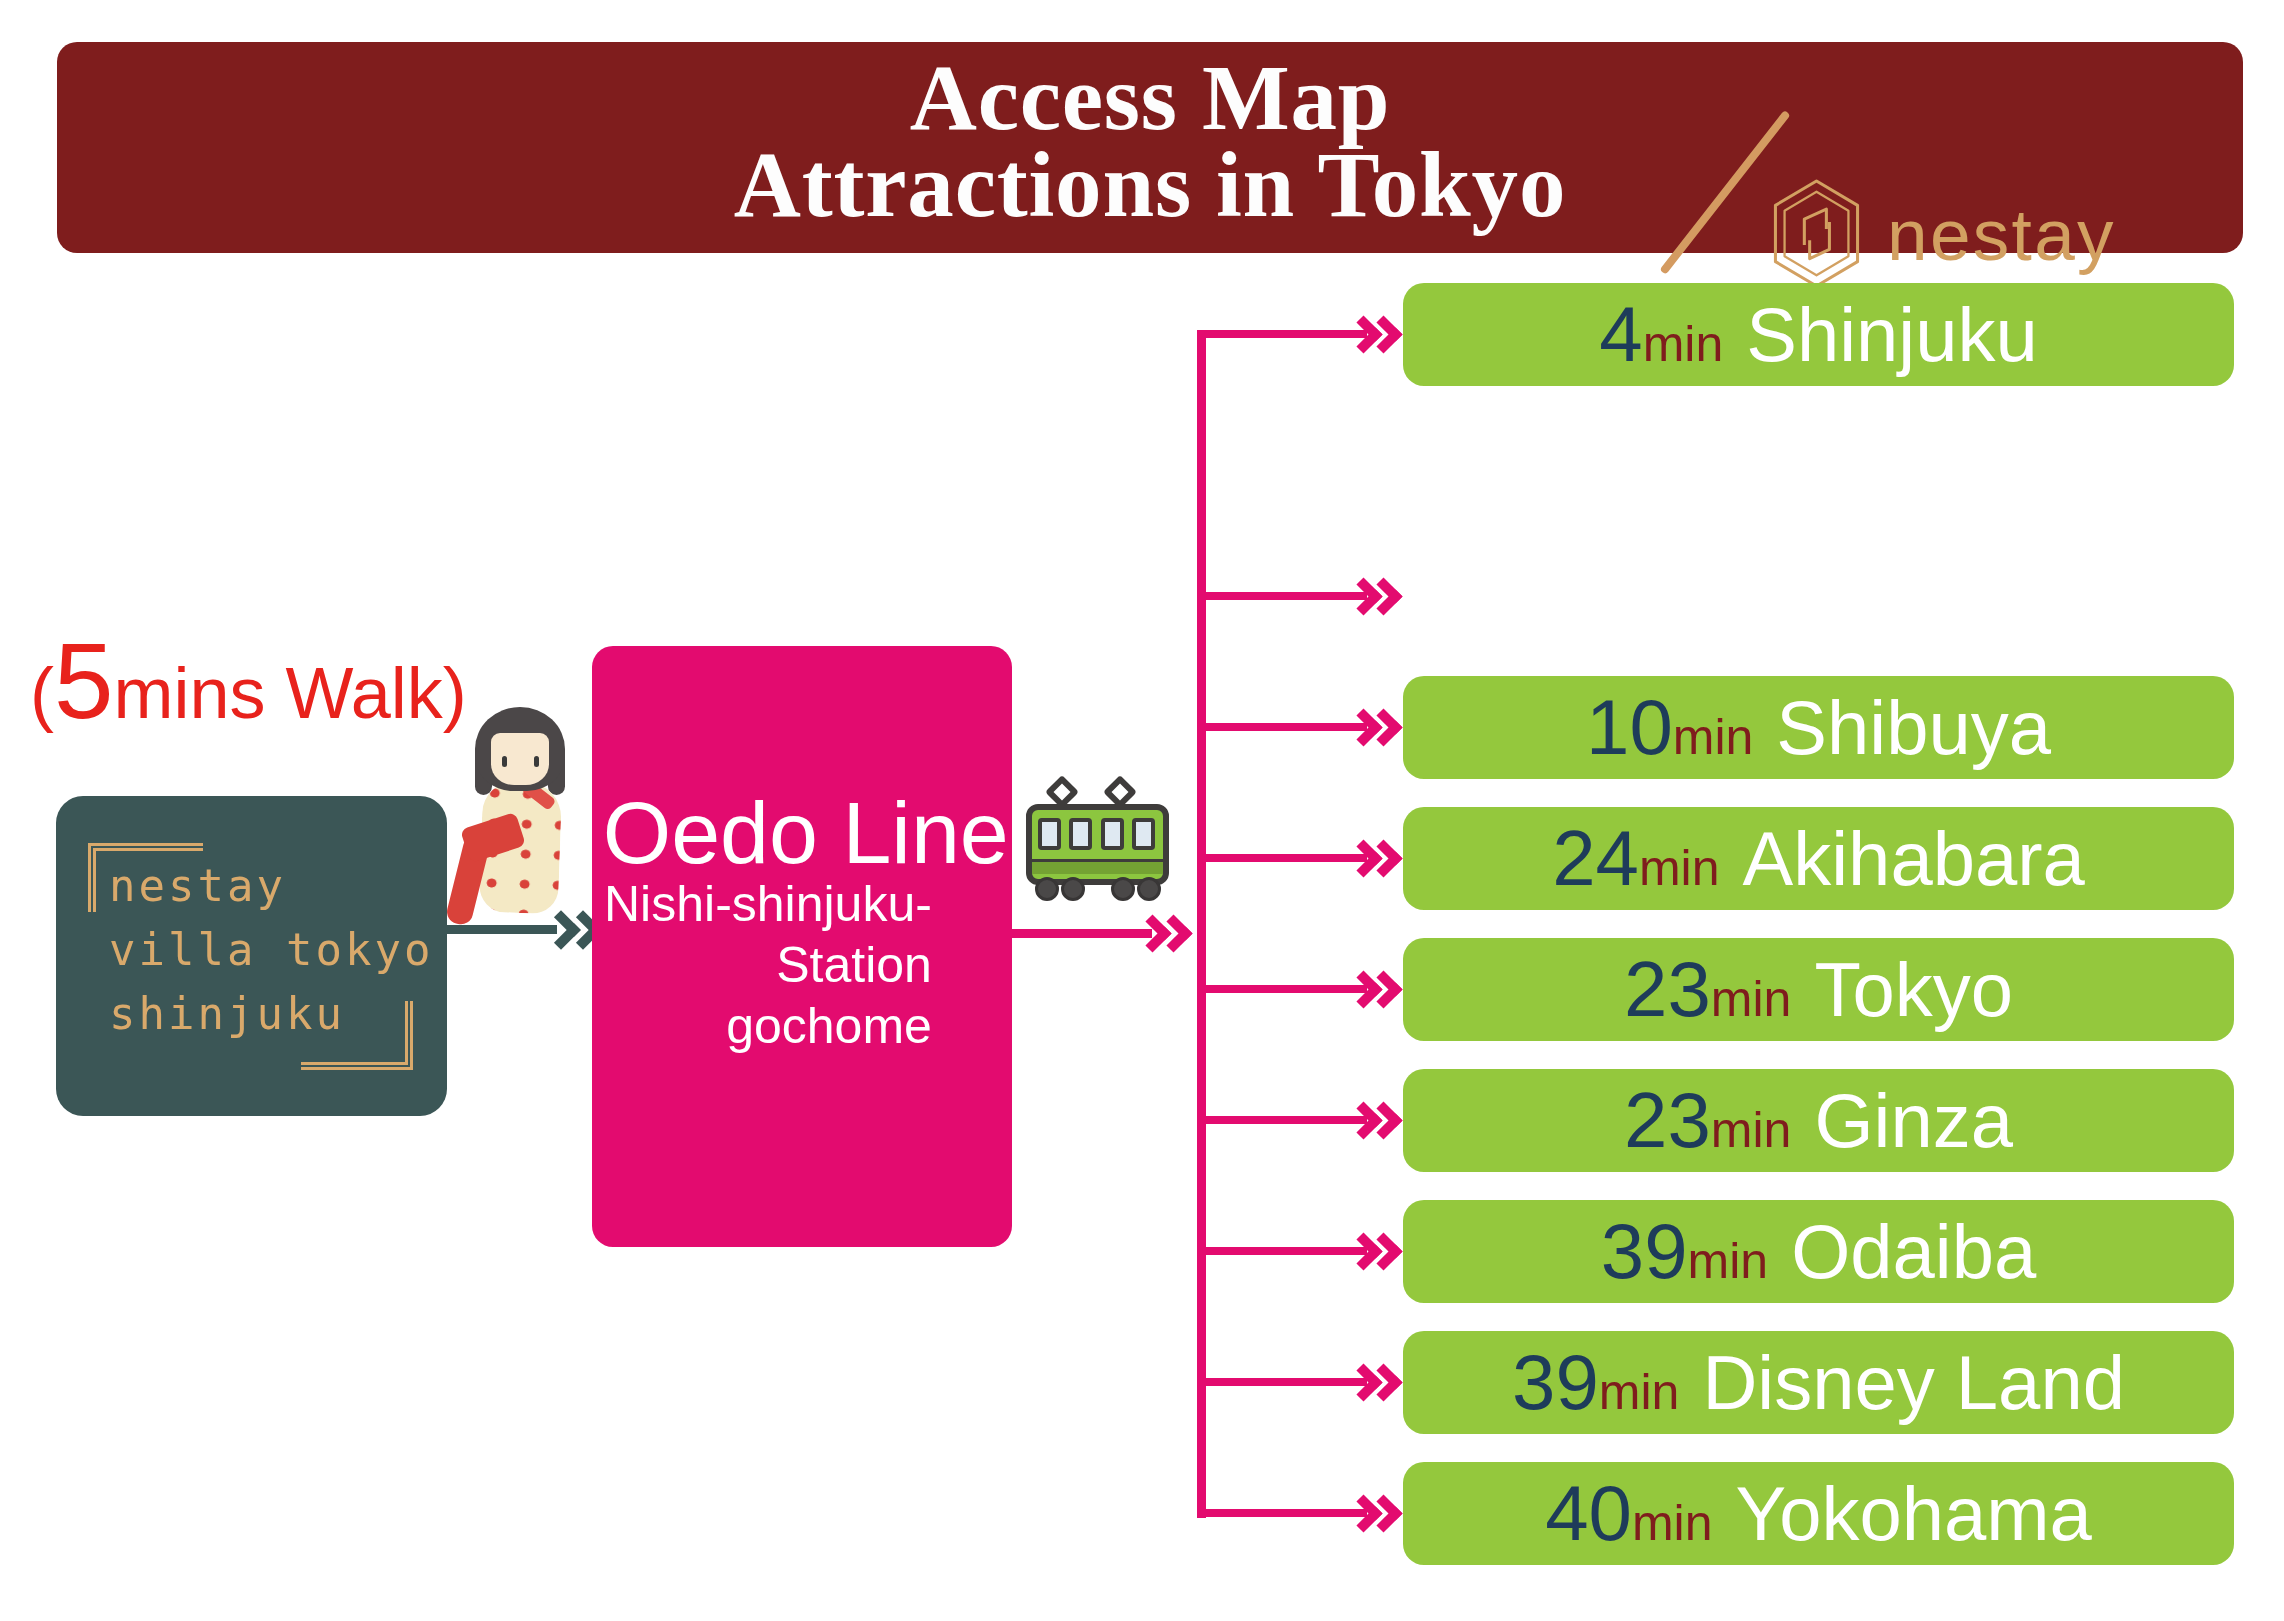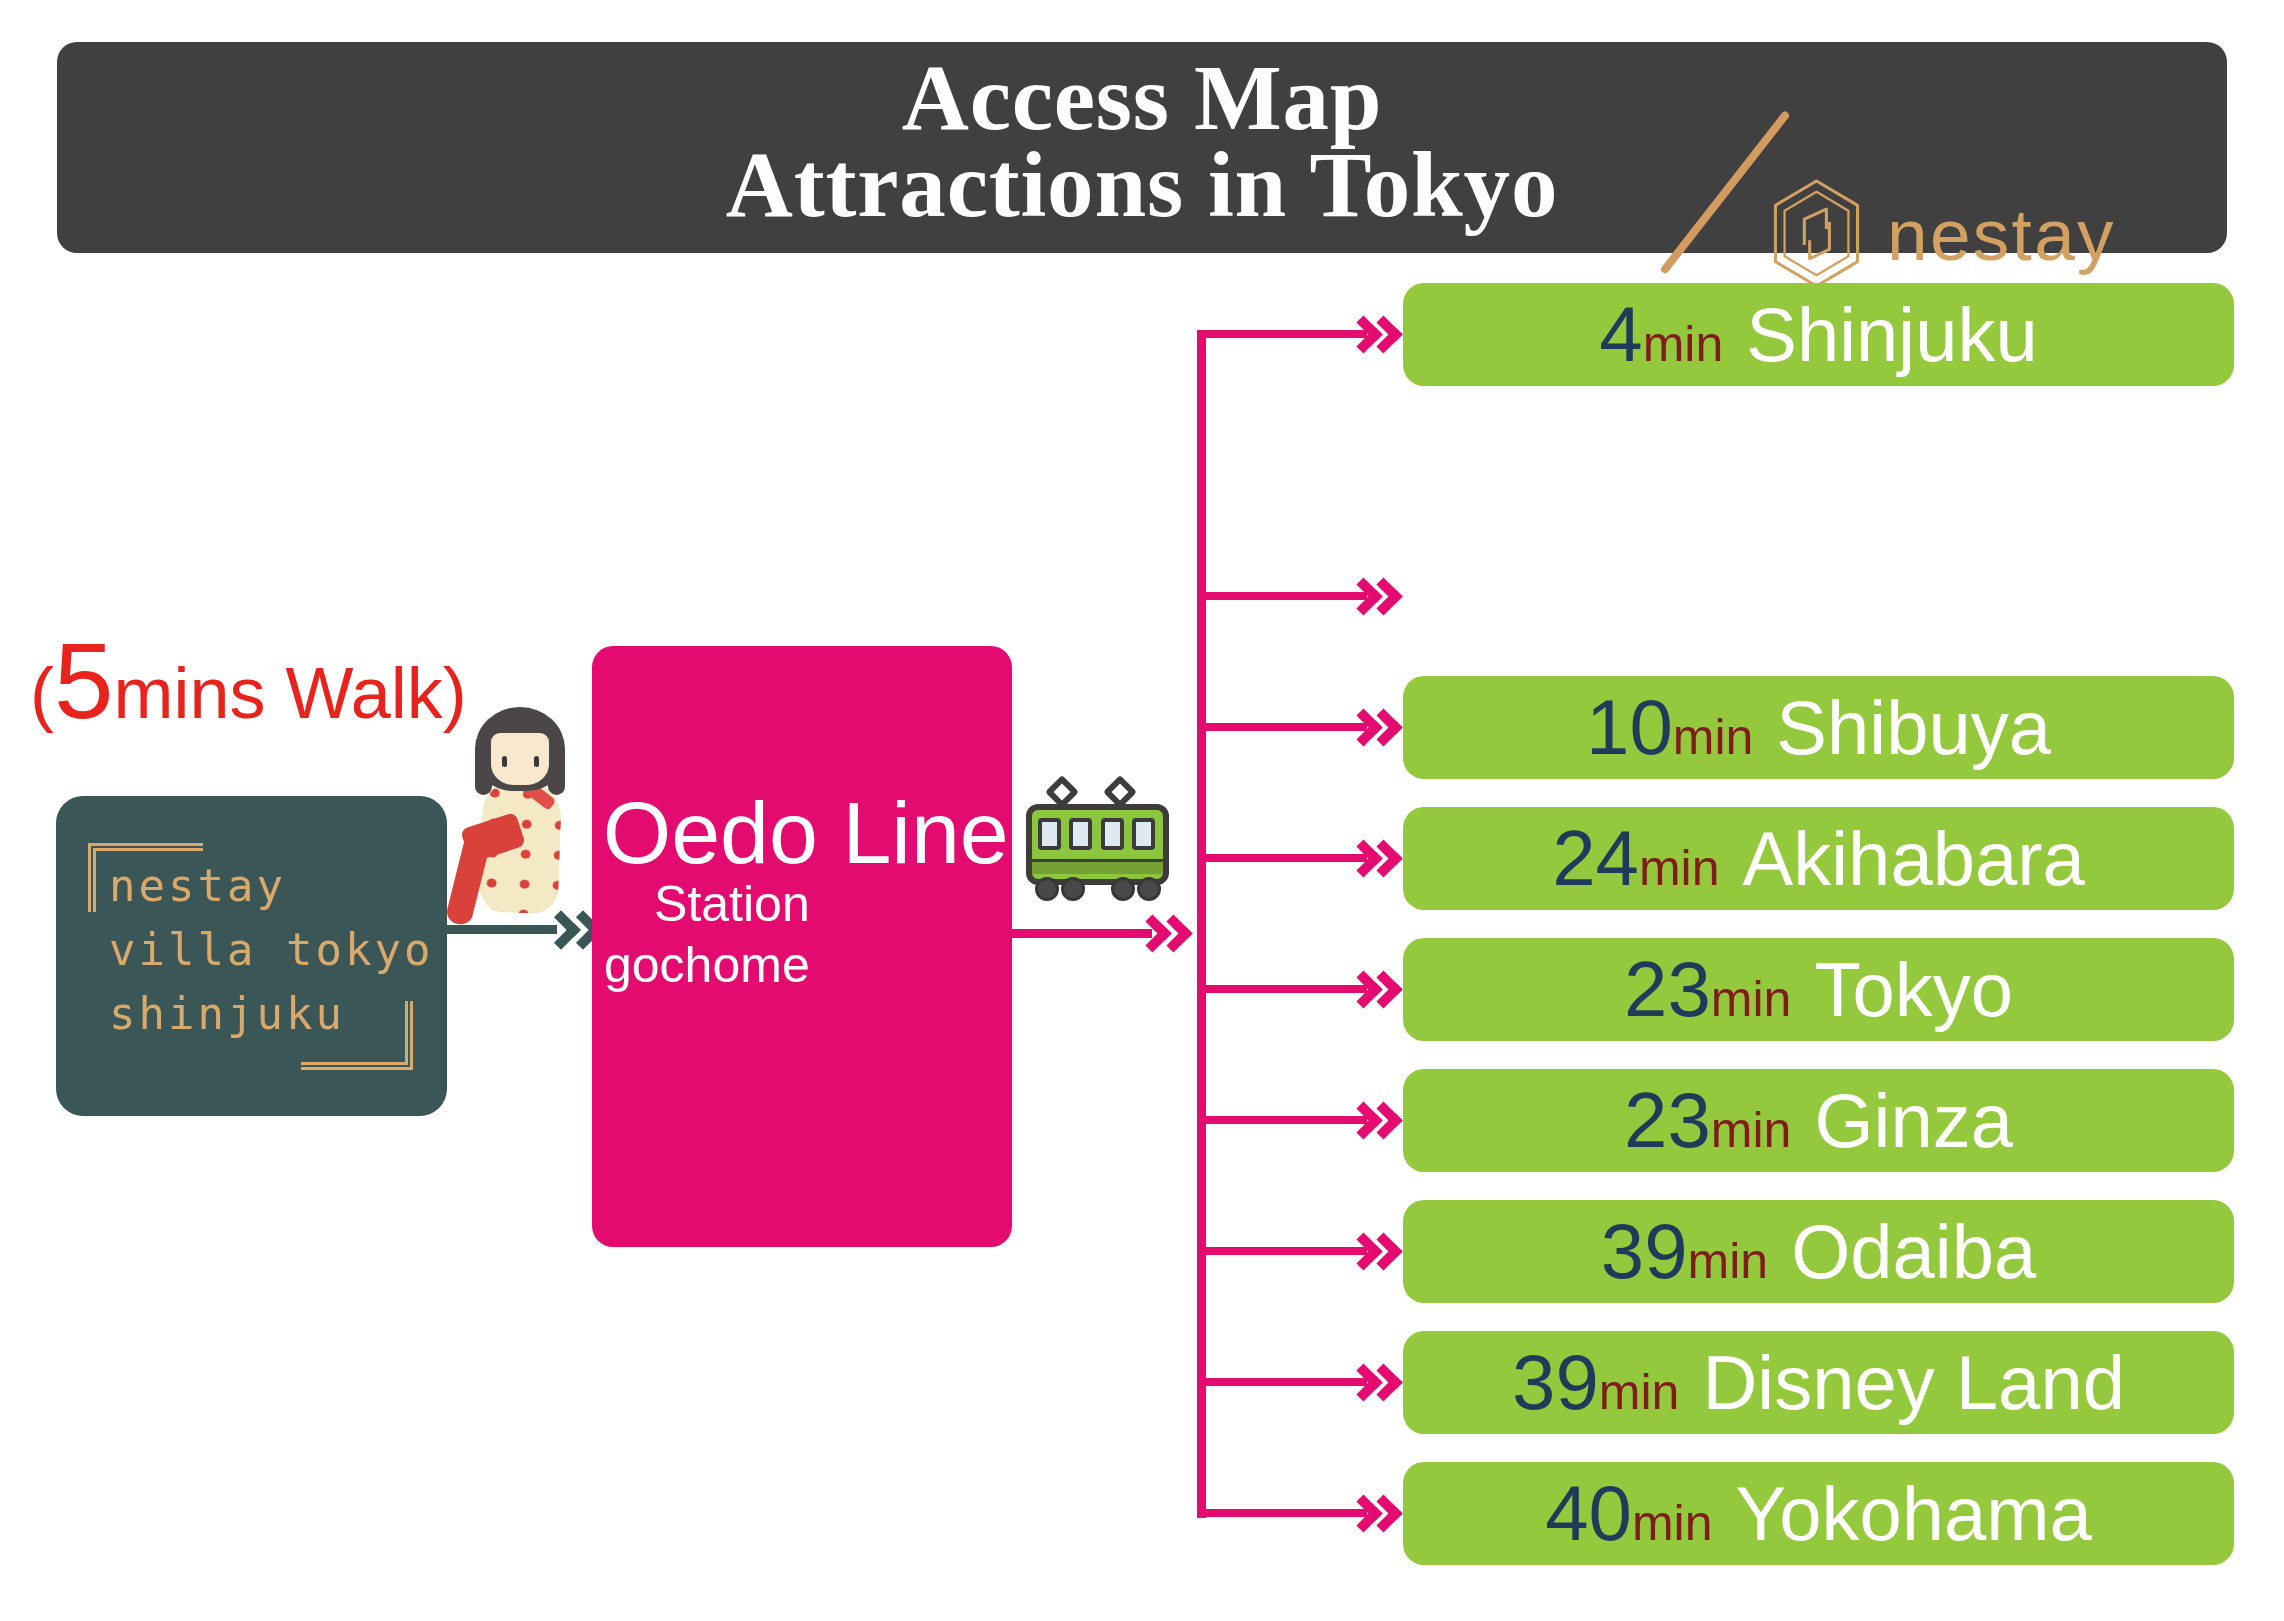--- a/index.html
+++ b/index.html
@@ -1,21 +1,21 @@
 <!DOCTYPE html>
 <html style="font-size:12px"><head>
 <meta charset="utf-8">
 <style>
   html,body{margin:0;padding:0;background:#ffffff;}
   .page{position:relative;width:2284px;height:1622px;background:#ffffff;overflow:hidden;
         font-family:"Liberation Sans", sans-serif;}
 
   
   .header{position:absolute;left:57px;top:42px;width:2170px;height:211px;
-          background:#404040;border-radius:20px;}
+          background:#7f1d1d;border-radius:20px;padding-left:16px;}
   .title{position:absolute;left:0;right:0;top:12px;text-align:center;color:#fdfdfd;
          font-family:"Liberation Serif", serif;font-weight:bold;
          font-size:93px;line-height:87px;letter-spacing:0.8px;}
   .brand-slash{position:absolute;left:1664px;top:49px;width:8.4px;height:203px;
          background:#d49b61;border-radius:4.6px;transform:rotate(38deg);}
   .logo{position:absolute;left:1713px;top:136px;}
   .brand{position:absolute;left:1830px;top:151px;font-size:73px;letter-spacing:2.3px;
          color:#d2a061;}
 
   
@@ -150,20 +150,21 @@
 
   <div class="walk-arrow">
     <div class="walk-shaft"></div>
     <span class="chev wc1"></span>
     <span class="chev wc2"></span>
   </div>
 
   <div class="station">
     <div class="station-name">Oedo Line</div>
     <div class="station-sub">
+      <div>Nishi-shinjuku-</div>
       <div>Station</div>
       <div>gochome</div>
     </div>
   </div>
 
   <div class="train">
     <div class="panto p1"></div>
       <div class="panto p2"></div>
     <div class="train-body">
       <div class="twin w1"></div>

